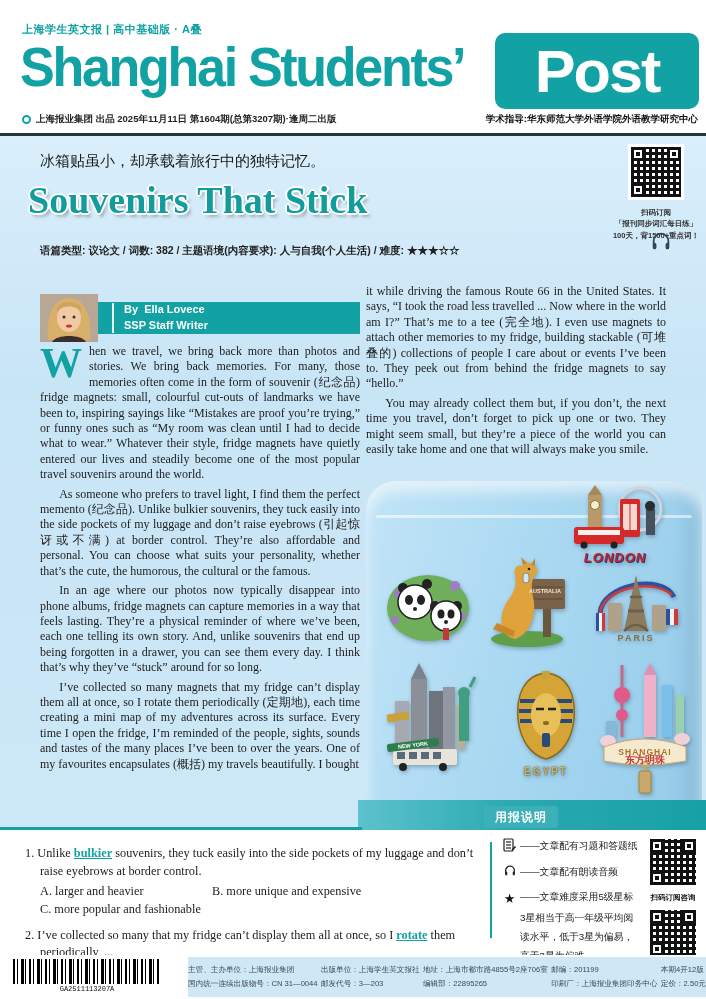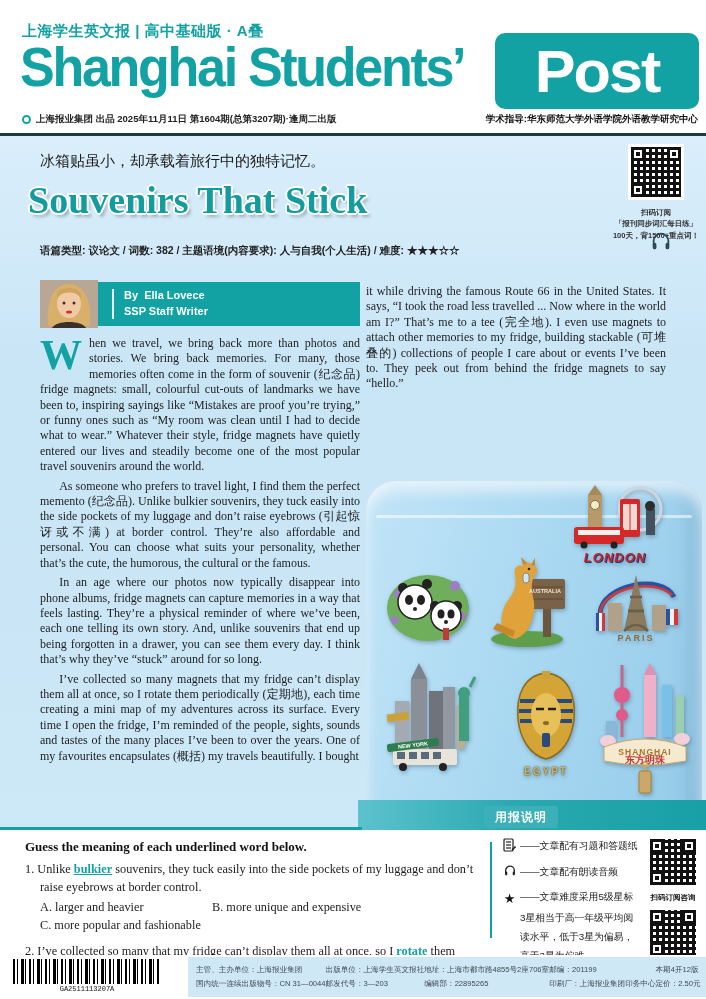--- a/index.html
+++ b/index.html
@@ -1,21 +1,21 @@
 <!DOCTYPE html>
 <html><head>
 <meta charset="utf-8">
 <style>
   * { margin:0; padding:0; box-sizing:border-box; }
   body { width:706px; background:#fff; font-family:"Liberation Serif", serif; }
   .page { position:relative; width:706px; height:999px; background:#fff; overflow:hidden; }
 
   
   .masthead { position:absolute; left:0; top:0; width:706px; height:133px; background:#fff; }
-  .edition-line { position:absolute; left:22px; top:22px; font-family:"Liberation Sans",sans-serif; font-weight:bold; font-size:15px; color:#12a2a4; letter-spacing:.5px; }
+  .edition-line { position:absolute; left:22px; top:22px; font-family:"Liberation Sans",sans-serif; font-weight:bold; font-size:11px; color:#12a2a4; letter-spacing:.5px; }
   .title-main { position:absolute; left:20px; top:34px; font-family:"Liberation Sans",sans-serif; font-weight:bold; font-size:56px; letter-spacing:-2.5px; color:#12a2a4; transform:scaleX(.93); transform-origin:left; white-space:nowrap; }
   .post-box { position:absolute; left:497px; top:33px; width:200px; height:76px; background:#12a2a4; border-radius:10px; display:flex; align-items:center; justify-content:center; font-family:"Liberation Sans",sans-serif; font-weight:bold; font-size:60px; letter-spacing:-2px; color:#fff; transform:scaleX(1.02); }
   .pub-row { position:absolute; left:0; top:113px; width:706px; height:16px; }
   .pub-info { position:absolute; left:22px; top:0; font-family:"Liberation Sans",sans-serif; font-weight:bold; font-size:9.5px; color:#222; display:flex; align-items:center; gap:5px; }
   .sumg-logo { width:9px; height:9px; border:2.5px solid #12a2a4; border-radius:50%; background:#fff; display:inline-block; }
   .academic { position:absolute; right:8px; top:0; font-family:"Liberation Sans",sans-serif; font-weight:bold; font-size:9.5px; color:#111; }
   .header-rule { position:absolute; left:0; top:133px; width:706px; height:3px; background:#1e3a3a; }
 
   
   .feature { position:absolute; left:0; top:136px; width:706px; height:694px; background:linear-gradient(180deg,#daeefb 0%, #c8e5f6 35%, #cde8f7 100%); overflow:hidden; }
@@ -29,21 +29,21 @@
   .qr .qr-grid { width:50px; height:50px;
       background:repeating-linear-gradient(90deg,#111 0 3px,transparent 3px 6px),repeating-linear-gradient(0deg,#111 0 3px,#fff 3px 6px); }
   .qr .fp { position:absolute; width:14px; height:14px; border:3px solid #111; background:#fff; }
   .qr .fp::after { content:""; position:absolute; left:2px; top:2px; width:4px; height:4px; background:#111; }
   .qr .fp.tl { left:3px; top:3px; } .qr .fp.tr { right:3px; top:3px; } .qr .fp.bl { left:3px; bottom:3px; }
   .sub-qr-caption { margin-top:3px; font-family:"Liberation Sans",sans-serif; font-weight:bold; font-size:7.5px; line-height:1.5; color:#333; }
   .headphone-big { position:absolute; left:650px; top:94px; }
 
   .col-left { position:absolute; left:40px; top:146px; width:320px; }
   .col-right { position:absolute; left:366px; top:148px; width:300px; }
-  .byline-bar { width:320px; height:44px; background:#12a2a4; display:flex; align-items:center; margin-bottom:10px; }
+  .byline-bar { width:320px; height:32px; background:#12a2a4; display:flex; align-items:center; margin-bottom:10px;margin-top:20px; }
   .byline-photo { width:58px; height:48px; flex:0 0 58px; }
   .byline-sep { width:2px; height:30px; background:#e8fbfb; margin:0 10px 0 14px; }
   .byline-text { font-family:"Liberation Sans",sans-serif; font-weight:bold; font-size:11px; line-height:1.45; color:#fff; }
   .para { font-size:12px; line-height:15.4px; text-align:justify; color:#1d1d1d; margin-bottom:4px; text-indent:1.6em; }
   .para.noindent { text-indent:0; }
   .dropcap { float:left; font-size:42px; line-height:34px; font-weight:bold; color:#12a2a4; margin:2px 7px 0 0; font-family:"Liberation Serif",serif; }
 
   
   .fridge { position:absolute; left:366px; top:345px; width:336px; height:349px; border-radius:30px 30px 0 0;
       background:linear-gradient(105deg,#c2e4f7 0%, #aad9f2 45%, #95cbe9 100%); box-shadow:inset 0 10px 14px rgba(255,255,255,.65), inset -14px -6px 18px rgba(90,140,175,.28); }
@@ -81,21 +81,21 @@
   .legend-cont { margin-left:18px; line-height:1.9; font-family:"Liberation Sans",sans-serif; font-size:9.8px; color:#222; }
   .legend-qrs { width:62px; text-align:center; }
   .legend-qrs .qr .qr-grid { width:46px; height:46px; }
   .qr-caption { font-family:"Liberation Sans",sans-serif; font-weight:bold; font-size:7.5px; color:#111; margin:1px 0 4px; }
 
   
   .footer { position:absolute; left:0; top:955px; width:706px; height:44px; background:#fff; }
   .barcode-wrap { position:absolute; left:13px; top:4px; width:148px; }
   .barcode { height:25px; background:repeating-linear-gradient(90deg,#000 0 2px,#fff 2px 4px,#000 4px 5px,#fff 5px 8px,#000 8px 11px,#fff 11px 12px,#000 12px 13px,#fff 13px 16px); }
   .barcode-text { font-family:"Liberation Mono",monospace; font-size:7px; text-align:center; color:#111; margin-top:1px; }
-  .footer-band { position:absolute; left:188px; top:2px; width:518px; height:40px; background:#cfe8f6; display:flex; align-items:center; justify-content:space-between; padding:0 8px; }
+  .footer-band { position:absolute; left:188px; top:2px; width:518px; height:40px; background:#cfe8f6; display:flex; align-items:center; justify-content:space-between; padding:0 0; }
   .f-col { font-family:"Liberation Sans",sans-serif; font-size:7.6px; line-height:1.8; color:#3c4a52; white-space:nowrap; }
 </style>
 </head>
 <body>
 
 <div class="page">
 
   <header class="masthead">
     <div class="edition-line">上海学生英文报 | 高中基础版 · A叠</div>
     <div class="title-main">Shanghai Students’</div>
@@ -157,20 +157,21 @@
       <p class="para noindent">
         <span class="dropcap">W</span><span>hen we travel, we bring back more than photos and stories. We bring back memories. For many, those memories often come in the form of souvenir (纪念品) fridge magnets: small, colourful cut-outs of landmarks we have been to, inspiring sayings like “Mistakes are proof you’re trying,” or funny ones such as “My room was clean until I had to decide what to wear.” Whatever their style, fridge magnets have quietly entered our lives and steadily become one of the most popular travel souvenirs around the world.</span>
       </p>
       <p class="para">As someone who prefers to travel light, I find them the perfect memento (纪念品). Unlike bulkier souvenirs, they tuck easily into the side pockets of my luggage and don’t raise eyebrows (引起惊讶或不满) at border control. They’re also affordable and personal. You can choose what suits your personality, whether that’s the cute, the humorous, the cultural or the famous.</p>
       <p class="para">In an age where our photos now typically disappear into phone albums, fridge magnets can capture memories in a way that feels lasting. They’re a physical reminder of where we’ve been, each one telling its own story. And, unlike souvenirs that end up being forgotten in a drawer, you can see them every day. I think that’s why they’ve “stuck” around for so long.</p>
       <p class="para">I’ve collected so many magnets that my fridge can’t display them all at once, so I rotate them periodically (定期地), each time creating a mini map of my adventures across its surface. Every time I open the fridge, I’m reminded of the people, sights, sounds and tastes of the many places I’ve been to over the years. One of my favourites encapsulates (概括) my travels beautifully. I bought</p>
     </div>
 
     <div class="col-right">
       <p class="para noindent">it while driving the famous Route 66 in the United States. It says, “I took the road less travelled ... Now where in the world am I?” That’s me to a tee (完全地). I even use magnets to attach other memories to my fridge, building stackable (可堆叠的) collections of people I care about or events I’ve been to. They peek out from behind the fridge magnets to say “hello.”</p>
+      <p class="para">You may already collect them but, if you don’t, the next time you travel, don’t forget to pick up one or two. They might seem small, but they’re a piece of the world you can easily take home and one that will always make you smile.</p>
     </div>
 
     <div class="fridge">
 
       <div class="magnet" style="left:192px; top:4px; width:114px; height:80px;">
         <svg width="114" height="64" viewBox="0 0 114 64">
           <circle cx="82" cy="24" r="21" fill="none" stroke="#cdd5e0" stroke-width="3"></circle>
           <circle cx="82" cy="24" r="21" fill="none" stroke="#cdd5e0" stroke-width="1" stroke-dasharray="2 6"></circle>
           <polygon points="30,10 37,0 44,10" fill="#a8885a"></polygon>
           <rect x="30" y="10" width="14" height="40" fill="#b89a6a"></rect>
@@ -312,21 +313,20 @@
       </div>
     </div>
 
     <div class="teal-band"></div>
     <div class="ws-underline"></div>
     <div class="usage-tab">用报说明</div>
   </section>
 
   <section class="bottom">
     <div class="questions">
-      <div class="instruction">Guess the meaning of each underlined word below.</div>
 
       <div class="q-text">
         <span>1.</span>
         <span>Unlike </span><span class="uword">bulkier</span><span> souvenirs, they tuck easily into the side pockets of my luggage and don’t raise eyebrows at border control.</span>
       </div>
       <div class="opts">
         <span class="opt-a1">A. larger and heavier</span>
         <span>B. more unique and expensive</span>
       </div>
       <div class="opts">

